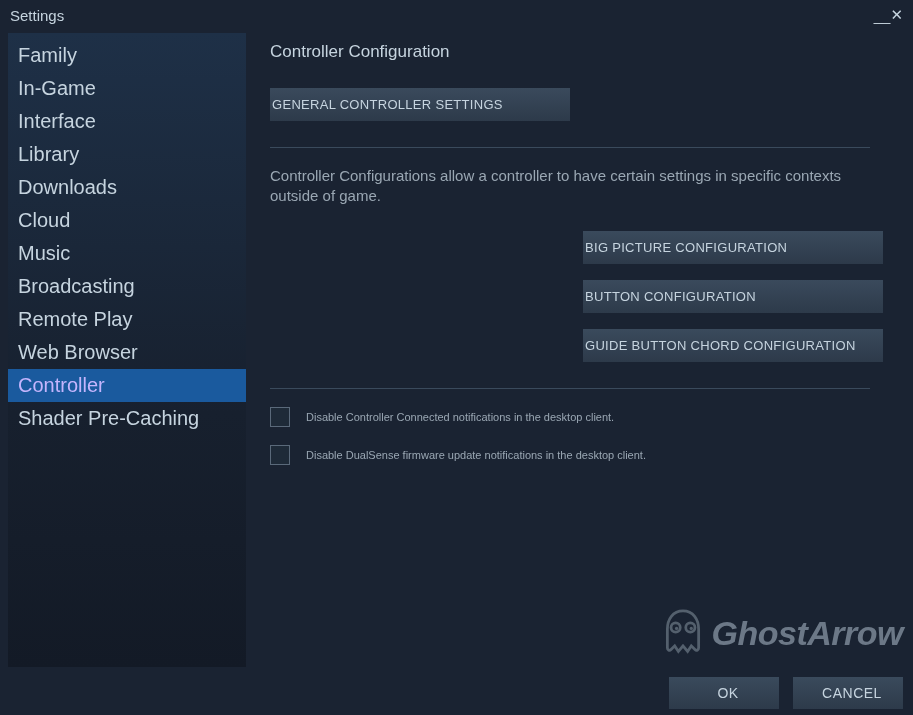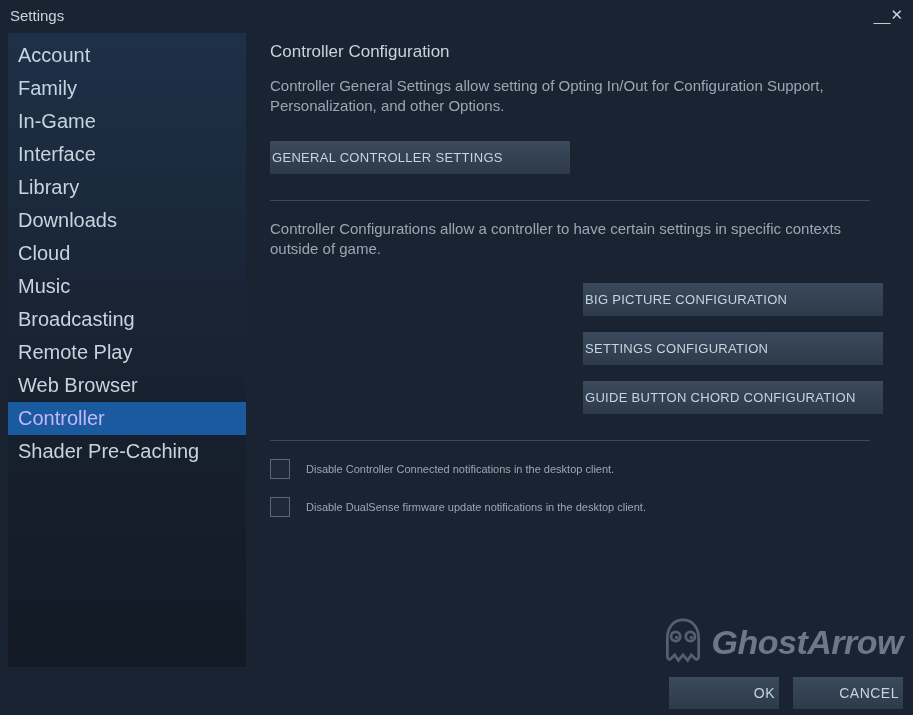--- a/index.html
+++ b/index.html
@@ -53,21 +53,21 @@
   }
   .content {
     flex: 1;
     padding: 12px 30px 10px 24px;
     background: #1a2332;
     overflow: hidden;
   }
   .section-title {
     font-size: 17px;
     color: #c6d4df;
-    margin-bottom: 14px;
+    margin-bottom: 26px;
   }
   .section-desc {
     font-size: 15px;
     color: #9aa7b3;
     line-height: 1.35;
     margin-bottom: 24px;
     max-width: 600px;
   }
   .action-button {
     display: inline-block;
@@ -116,29 +116,29 @@
     padding-right: 10px;
     background: #1a2332;
   }
   .footer-button {
     background: linear-gradient(180deg, #3a4a5c 0%, #2d3a4a 100%);
     border: none;
     color: #c6d4df;
     font-size: 14px;
     padding: 8px 4px;
     width: 110px;
-    text-align: right;
+    text-align: center;
     padding-left: 12px;
     cursor: pointer;
     font-family: inherit;
     letter-spacing: 0.5px;
   }
   .watermark {
     position: absolute;
-    bottom: 47px;
+    bottom: 56px;
     right: 10px;
     display: flex;
     align-items: center;
     gap: 6px;
     opacity: 0.72;
     pointer-events: none;
   }
   .watermark svg { width: 46px; height: 52px; }
   .watermark-text {
     font-size: 34px;
@@ -155,48 +155,46 @@
 <div class="titlebar">
   <span class="titlebar-title">Settings</span>
   <div class="titlebar-controls">
     <span>__</span>
     <span>✕</span>
   </div>
 </div>
 
 <div class="main">
   <div class="sidebar" id="sidebar">
-      <div class="sidebar-item">Account</div>
       <div class="sidebar-item">Family</div>
       <div class="sidebar-item">In-Game</div>
       <div class="sidebar-item">Interface</div>
       <div class="sidebar-item">Library</div>
       <div class="sidebar-item">Downloads</div>
       <div class="sidebar-item">Cloud</div>
       <div class="sidebar-item">Music</div>
       <div class="sidebar-item">Broadcasting</div>
       <div class="sidebar-item">Remote Play</div>
       <div class="sidebar-item">Web Browser</div>
       <div class="sidebar-item active">Controller</div>
       <div class="sidebar-item">Shader Pre-Caching</div>
     </div>
 
   <div class="content">
     <div class="section-title">Controller Configuration</div>
-    <div class="section-desc">Controller General Settings allow setting of Opting In/Out for Configuration Support, Personalization, and other Options.</div>
 
     <button class="action-button">GENERAL CONTROLLER SETTINGS</button>
 
     <div class="divider"></div>
 
     <div class="section-desc">Controller Configurations allow a controller to have certain settings in specific contexts outside of game.</div>
 
     <div class="button-stack">
       <button class="action-button">BIG PICTURE CONFIGURATION</button>
-      <button class="action-button">SETTINGS CONFIGURATION</button>
+      <button class="action-button">BUTTON CONFIGURATION</button>
       <button class="action-button">GUIDE BUTTON CHORD CONFIGURATION</button>
     </div>
 
     <div class="divider"></div>
 
     <div class="checkbox-row">
       <div class="checkbox"></div>
       <span class="checkbox-label">Disable Controller Connected notifications in the desktop client.</span>
     </div>
     <div class="checkbox-row">

